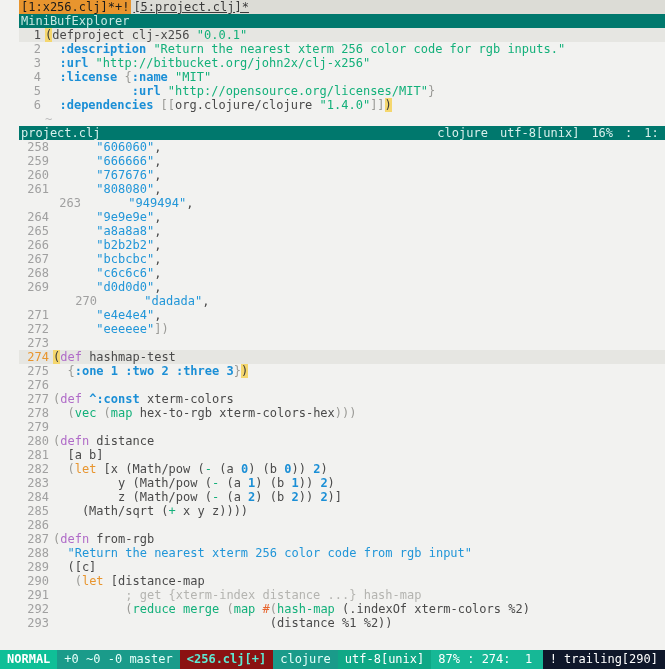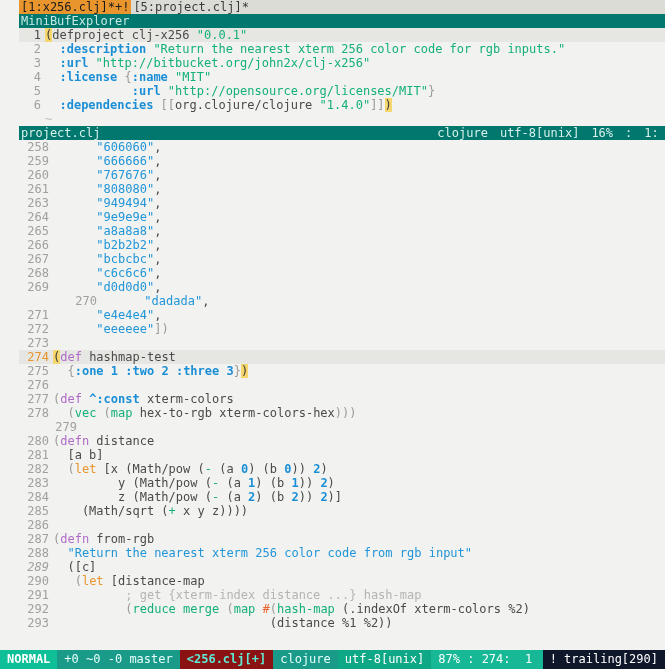--- a/index.html
+++ b/index.html
@@ -19,21 +19,21 @@
   
   .tabline {
     height: 14px; line-height: 14px;
     background: #dcdcd6;
     display: flex; align-items: stretch;
     white-space: pre;
     font-size: 12px;
   }
   .tab { padding: 0 2px; }
   .tab-active { background: #e8952e; color: #1a1a1a; }
-  .tab-inactive { background: #dcdcd6; color: #3a3a3a; }
+  .tab-inactive { background: #dcdcd6; color: #3a3a3a; text-decoration: underline; }
 
   
   .mbe {
     height: 14px; line-height: 14px;
     background: #00786d;
     color: #c7e8e3;
     padding-left: 2px;
     white-space: pre;
   }
 
@@ -134,47 +134,47 @@
       <span class="seg">1:</span>
       <span class="seg">1</span>
     </span>
   </div>
 
   <div class="pane" id="main-pane">
       <div class="codeline"><span class="lnum" style="flex: 0 0 34px; width: 34px;">258</span><span class="ctext"><span class="s-plain">      </span><span class="s-str-b">"606060"</span><span class="s-plain">,</span></span></div>
       <div class="codeline"><span class="lnum" style="flex: 0 0 34px; width: 34px;">259</span><span class="ctext"><span class="s-plain">      </span><span class="s-str-b">"666666"</span><span class="s-plain">,</span></span></div>
       <div class="codeline"><span class="lnum" style="flex: 0 0 34px; width: 34px;">260</span><span class="ctext"><span class="s-plain">      </span><span class="s-str-b">"767676"</span><span class="s-plain">,</span></span></div>
       <div class="codeline"><span class="lnum" style="flex: 0 0 34px; width: 34px;">261</span><span class="ctext"><span class="s-plain">      </span><span class="s-str-b">"808080"</span><span class="s-plain">,</span></span></div>
-      <div class="codeline"><span class="lnum" style="flex: 0 0 34px; width: 34px;">263</span><span class="ctext"><span class="s-plain">      </span><span class="s-str-b">"949494"</span><span class="s-plain">,</span></span></div>
+      <div class="codeline"><span class="lnum" style="flex: 0 0 34px; width: 34px; margin-left: 32px;">263</span><span class="ctext"><span class="s-plain">      </span><span class="s-str-b">"949494"</span><span class="s-plain">,</span></span></div>
       <div class="codeline"><span class="lnum" style="flex: 0 0 34px; width: 34px;">264</span><span class="ctext"><span class="s-plain">      </span><span class="s-str-b">"9e9e9e"</span><span class="s-plain">,</span></span></div>
       <div class="codeline"><span class="lnum" style="flex: 0 0 34px; width: 34px;">265</span><span class="ctext"><span class="s-plain">      </span><span class="s-str-b">"a8a8a8"</span><span class="s-plain">,</span></span></div>
       <div class="codeline"><span class="lnum" style="flex: 0 0 34px; width: 34px;">266</span><span class="ctext"><span class="s-plain">      </span><span class="s-str-b">"b2b2b2"</span><span class="s-plain">,</span></span></div>
       <div class="codeline"><span class="lnum" style="flex: 0 0 34px; width: 34px;">267</span><span class="ctext"><span class="s-plain">      </span><span class="s-str-b">"bcbcbc"</span><span class="s-plain">,</span></span></div>
       <div class="codeline"><span class="lnum" style="flex: 0 0 34px; width: 34px;">268</span><span class="ctext"><span class="s-plain">      </span><span class="s-str-b">"c6c6c6"</span><span class="s-plain">,</span></span></div>
       <div class="codeline"><span class="lnum" style="flex: 0 0 34px; width: 34px;">269</span><span class="ctext"><span class="s-plain">      </span><span class="s-str-b">"d0d0d0"</span><span class="s-plain">,</span></span></div>
       <div class="codeline"><span class="lnum" style="flex: 0 0 34px; width: 34px; margin-left: 48px;">270</span><span class="ctext"><span class="s-plain">      </span><span class="s-str-b">"dadada"</span><span class="s-plain">,</span></span></div>
       <div class="codeline"><span class="lnum" style="flex: 0 0 34px; width: 34px;">271</span><span class="ctext"><span class="s-plain">      </span><span class="s-str-b">"e4e4e4"</span><span class="s-plain">,</span></span></div>
       <div class="codeline"><span class="lnum" style="flex: 0 0 34px; width: 34px;">272</span><span class="ctext"><span class="s-plain">      </span><span class="s-str-b">"eeeeee"</span><span class="s-paren">])</span></span></div>
       <div class="codeline"><span class="lnum" style="flex: 0 0 34px; width: 34px;">273</span><span class="ctext"></span></div>
       <div class="codeline cursorline"><span class="lnum cur" style="flex: 0 0 34px; width: 34px;">274</span><span class="ctext"><span class="s-match">(</span><span class="s-kw">def</span><span class="s-plain"> hashmap-test</span></span></div>
       <div class="codeline"><span class="lnum" style="flex: 0 0 34px; width: 34px;">275</span><span class="ctext"><span class="s-paren">  {</span><span class="s-key">:one</span><span class="s-plain"> </span><span class="s-num">1</span><span class="s-plain"> </span><span class="s-key">:two</span><span class="s-plain"> </span><span class="s-num">2</span><span class="s-plain"> </span><span class="s-key">:three</span><span class="s-plain"> </span><span class="s-num">3</span><span class="s-paren">}</span><span class="s-match">)</span></span></div>
       <div class="codeline"><span class="lnum" style="flex: 0 0 34px; width: 34px;">276</span><span class="ctext"></span></div>
       <div class="codeline"><span class="lnum" style="flex: 0 0 34px; width: 34px;">277</span><span class="ctext"><span class="s-paren">(</span><span class="s-kw">def</span><span class="s-plain"> </span><span class="s-key">^:const</span><span class="s-plain"> xterm-colors</span></span></div>
       <div class="codeline"><span class="lnum" style="flex: 0 0 34px; width: 34px;">278</span><span class="ctext"><span class="s-paren">  (</span><span class="s-fn">vec</span><span class="s-paren"> (</span><span class="s-fn">map</span><span class="s-plain"> hex-to-rgb xterm-colors-hex</span><span class="s-paren">)))</span></span></div>
-      <div class="codeline"><span class="lnum" style="flex: 0 0 34px; width: 34px; margin-left: 28px;">279</span><span class="ctext"></span></div>
+      <div class="codeline"><span class="lnum" style="flex: 0 0 34px; width: 34px;">279</span><span class="ctext"></span></div>
       <div class="codeline"><span class="lnum" style="flex: 0 0 34px; width: 34px;">280</span><span class="ctext"><span class="s-paren">(</span><span class="s-kw">defn</span><span class="s-plain"> distance</span></span></div>
       <div class="codeline"><span class="lnum" style="flex: 0 0 34px; width: 34px;">281</span><span class="ctext"><span class="s-plain">  [a b]</span></span></div>
       <div class="codeline"><span class="lnum" style="flex: 0 0 34px; width: 34px;">282</span><span class="ctext"><span class="s-paren">  (</span><span class="s-special">let</span><span class="s-plain"> [x (Math/pow (</span><span class="s-op">-</span><span class="s-plain"> (a </span><span class="s-num">0</span><span class="s-plain">) (b </span><span class="s-num">0</span><span class="s-plain">)) </span><span class="s-num">2</span><span class="s-plain">)</span></span></div>
       <div class="codeline"><span class="lnum" style="flex: 0 0 34px; width: 34px;">283</span><span class="ctext"><span class="s-plain">         y (Math/pow (</span><span class="s-op">-</span><span class="s-plain"> (a </span><span class="s-num">1</span><span class="s-plain">) (b </span><span class="s-num">1</span><span class="s-plain">)) </span><span class="s-num">2</span><span class="s-plain">)</span></span></div>
       <div class="codeline"><span class="lnum" style="flex: 0 0 34px; width: 34px;">284</span><span class="ctext"><span class="s-plain">         z (Math/pow (</span><span class="s-op">-</span><span class="s-plain"> (a </span><span class="s-num">2</span><span class="s-plain">) (b </span><span class="s-num">2</span><span class="s-plain">)) </span><span class="s-num">2</span><span class="s-plain">)]</span></span></div>
       <div class="codeline"><span class="lnum" style="flex: 0 0 34px; width: 34px;">285</span><span class="ctext"><span class="s-plain">    (Math/sqrt (</span><span class="s-op">+</span><span class="s-plain"> x y z))))</span></span></div>
       <div class="codeline"><span class="lnum" style="flex: 0 0 34px; width: 34px;">286</span><span class="ctext"></span></div>
       <div class="codeline"><span class="lnum" style="flex: 0 0 34px; width: 34px;">287</span><span class="ctext"><span class="s-paren">(</span><span class="s-kw">defn</span><span class="s-plain"> from-rgb</span></span></div>
       <div class="codeline"><span class="lnum" style="flex: 0 0 34px; width: 34px;">288</span><span class="ctext"><span class="s-plain">  </span><span class="s-str-b">"Return the nearest xterm 256 color code from rgb input"</span></span></div>
-      <div class="codeline"><span class="lnum" style="flex: 0 0 34px; width: 34px; font-style: italic;">289</span><span class="ctext"><span class="s-plain">  ([c]</span></span></div>
+      <div class="codeline"><span class="lnum" style="flex: 0 0 34px; width: 34px;">289</span><span class="ctext"><span class="s-plain">  ([c]</span></span></div>
       <div class="codeline"><span class="lnum" style="flex: 0 0 34px; width: 34px;">290</span><span class="ctext"><span class="s-paren">   (</span><span class="s-special">let</span><span class="s-plain"> [distance-map</span></span></div>
       <div class="codeline"><span class="lnum" style="flex: 0 0 34px; width: 34px;">291</span><span class="ctext"><span class="s-comment">          ; get {xterm-index distance ...} hash-map</span></span></div>
       <div class="codeline"><span class="lnum" style="flex: 0 0 34px; width: 34px;">292</span><span class="ctext"><span class="s-paren">          (</span><span class="s-fn">reduce</span><span class="s-plain"> </span><span class="s-fn">merge</span><span class="s-paren"> (</span><span class="s-fn">map</span><span class="s-plain"> </span><span class="s-anon">#</span><span class="s-paren">(</span><span class="s-fn">hash-map</span><span class="s-plain"> (.indexOf xterm-colors %2)</span></span></div>
       <div class="codeline"><span class="lnum" style="flex: 0 0 34px; width: 34px;">293</span><span class="ctext"><span class="s-plain">                              (distance %1 %2))</span></span></div>
     </div>
 
   <div class="statusbar">
     <span class="sb sb-mode">NORMAL</span>
     <span class="sb sb-git">+0 ~0 -0 master</span>
     <span class="sb sb-file">&lt;256.clj[+]</span>

